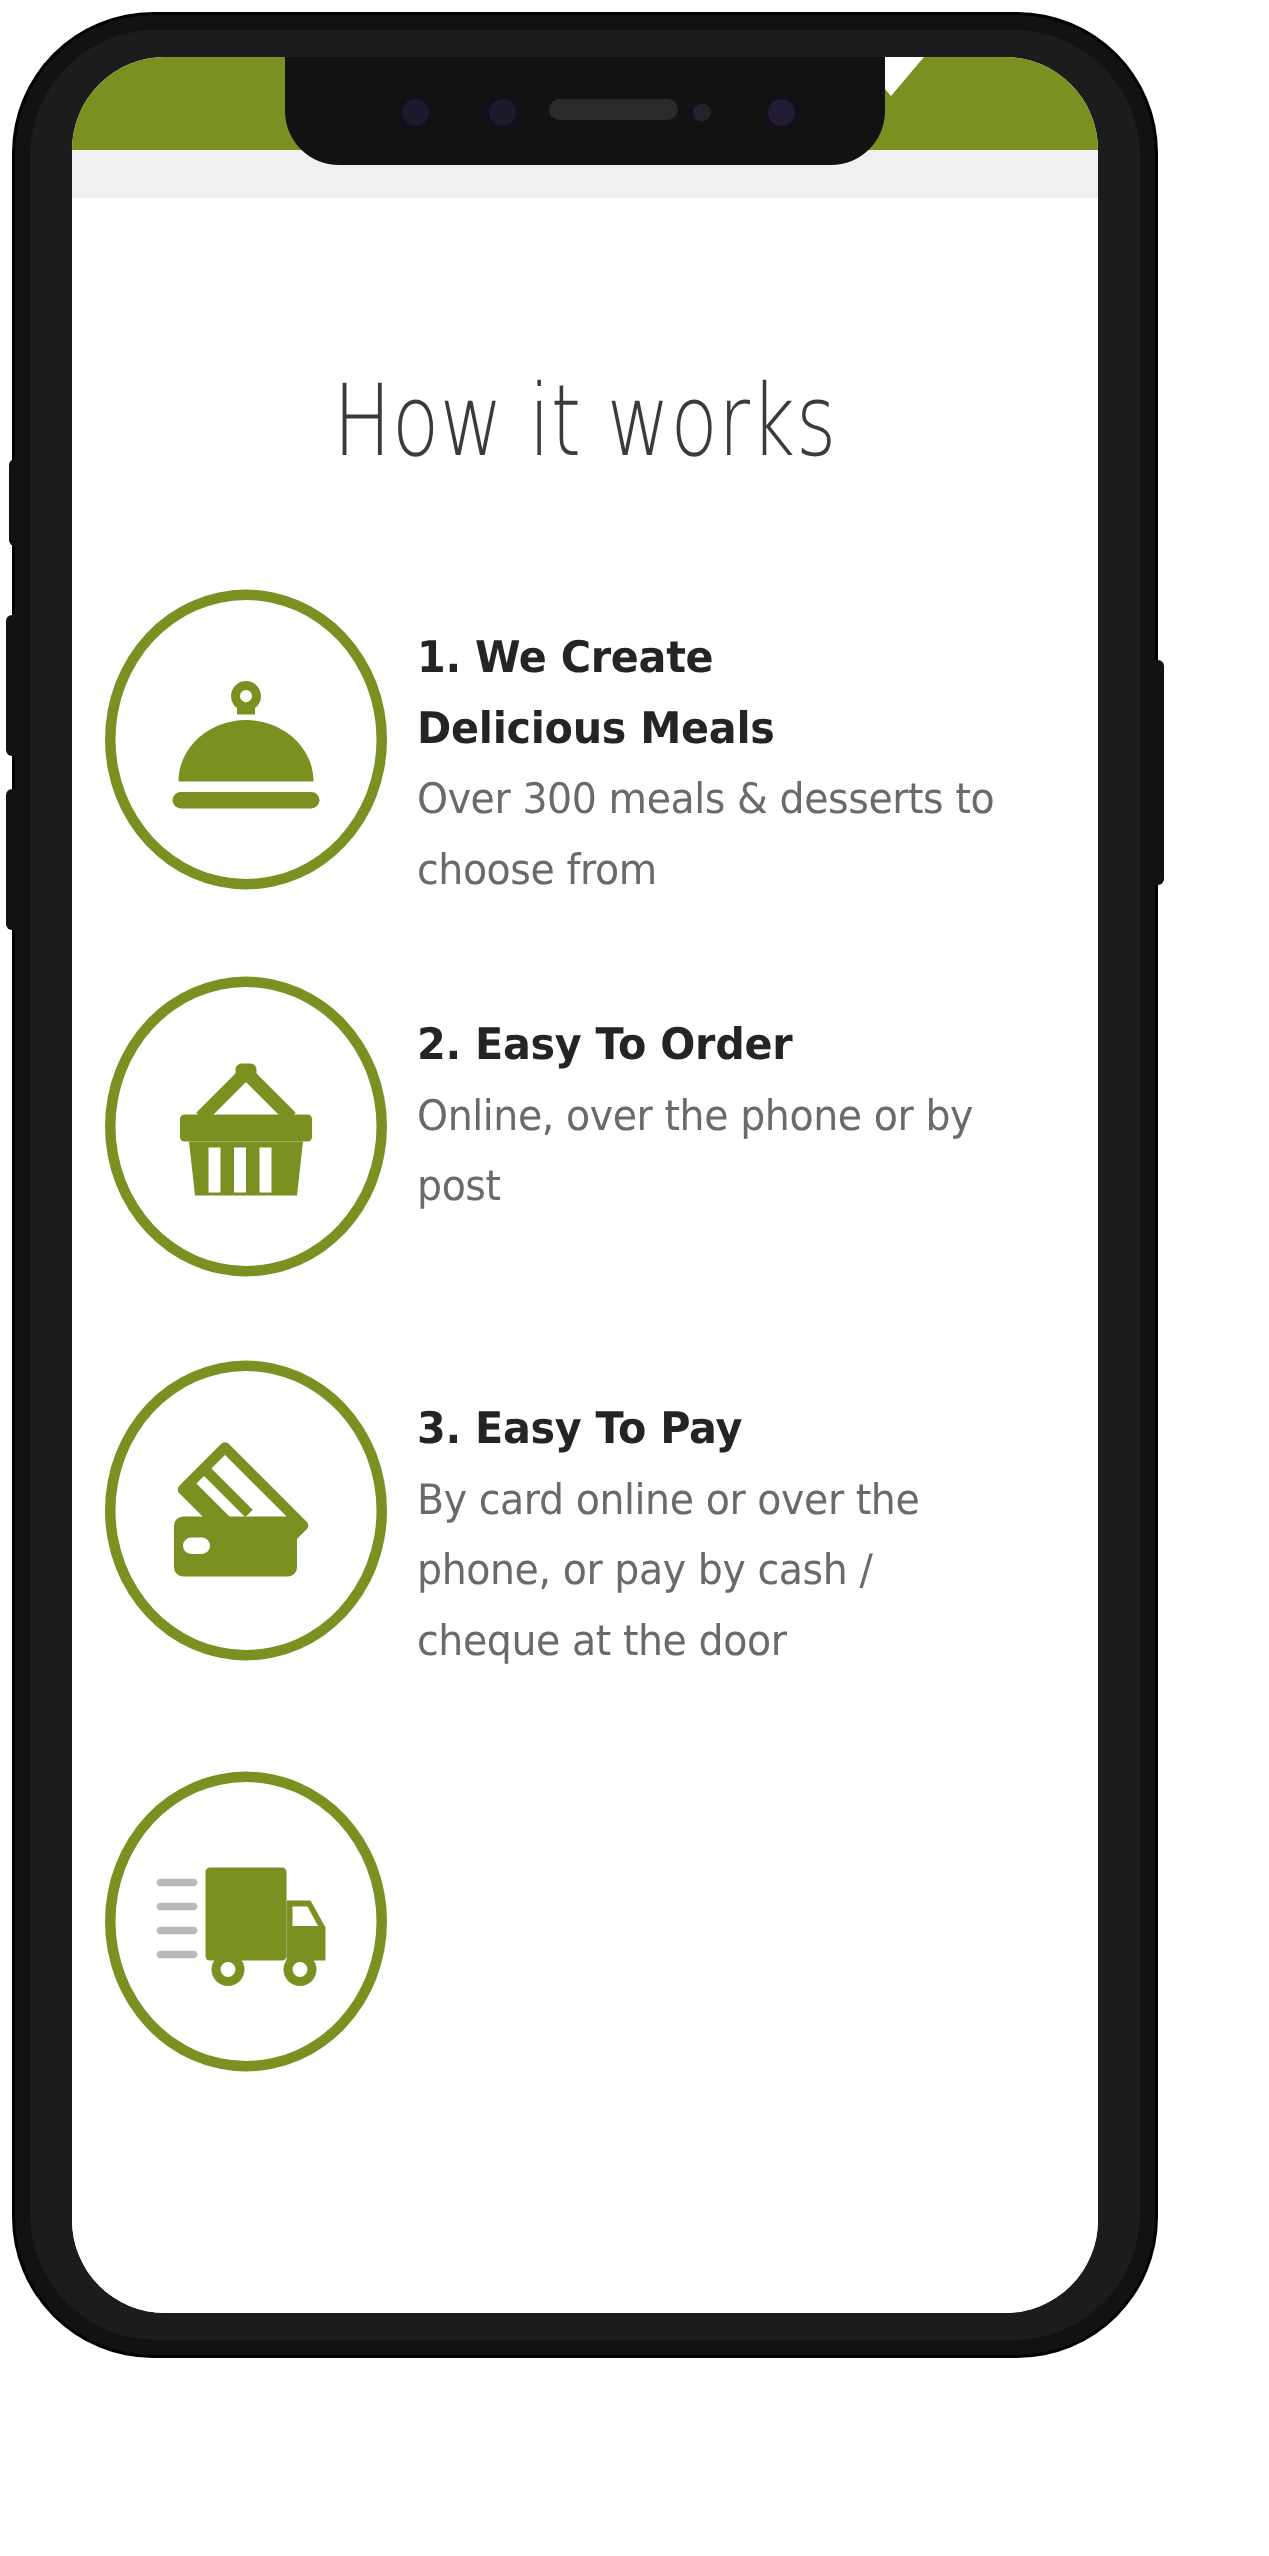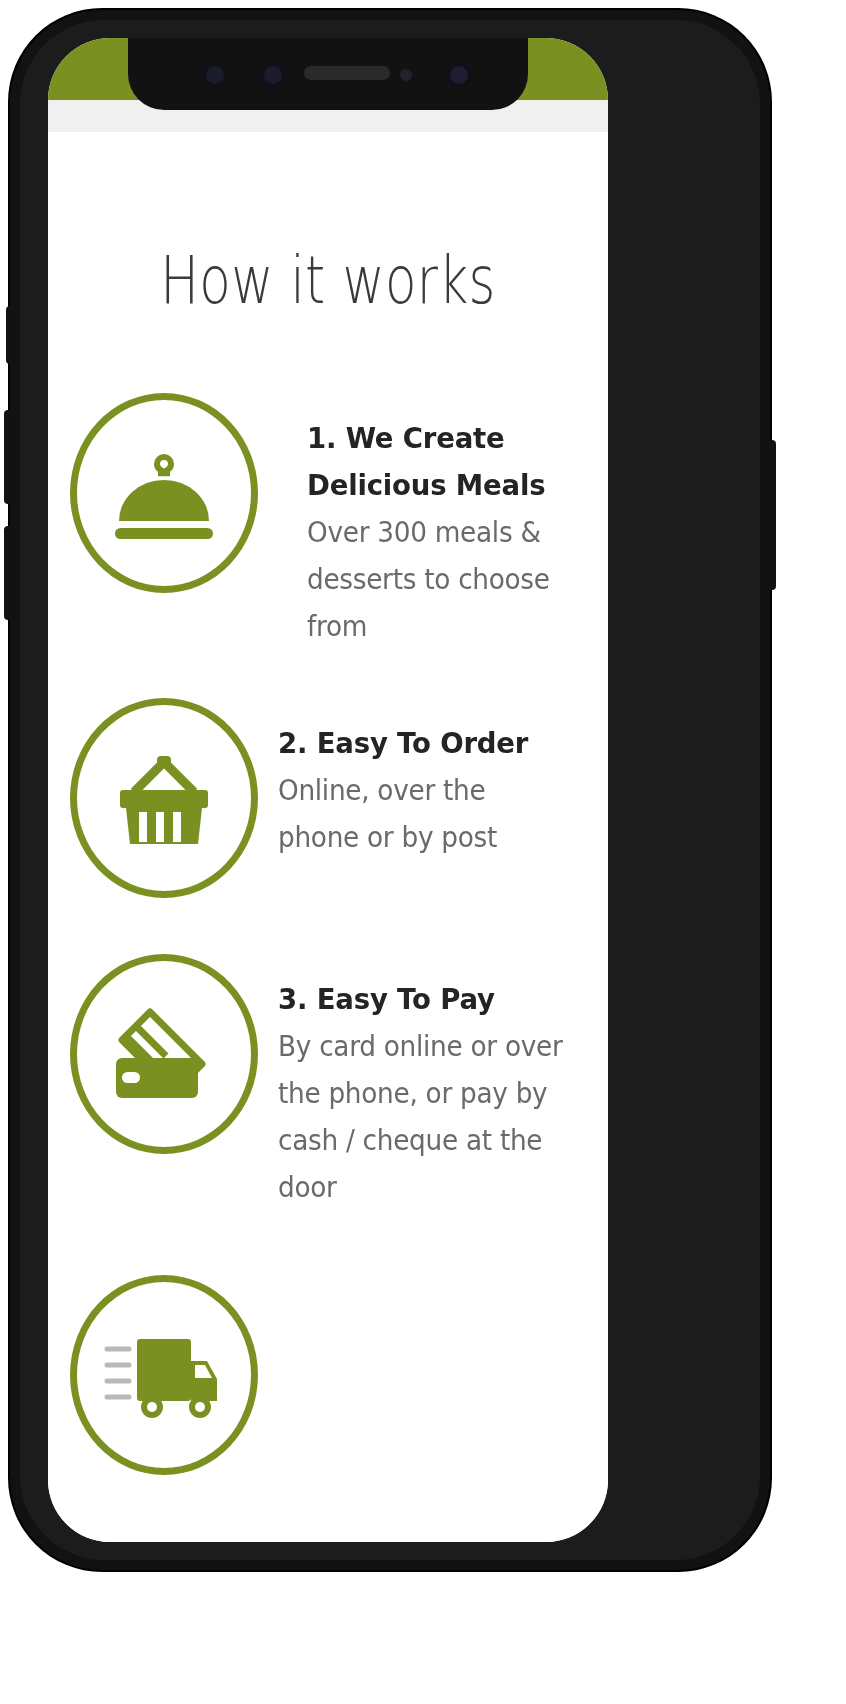--- a/index.html
+++ b/index.html
@@ -41,21 +41,21 @@
   }
   .btn-mute  { left: -4px;  top: 296px; width: 10px; height: 58px;  }
   .btn-vol-u { left: -6px;  top: 400px; width: 12px; height: 94px;  }
   .btn-vol-d { left: -6px;  top: 516px; width: 12px; height: 94px;  }
   .btn-power { right: -6px; top: 430px; width: 12px; height: 150px; }
 
   
   .screen {
     position: absolute;
     left: 38px; top: 28px;
-    width: 560px; height: 1504px;
+    width: 684px; height: 1504px;
     background: #ffffff;
     border-radius: 62px;
     overflow: hidden;
   }
 
   
   .status-bar {
     position: absolute;
     left: 0; top: 0;
     width: 100%; height: 62px;
@@ -132,21 +132,21 @@
     transform: scaleX(0.78);
   }
 
   .steps { margin-top: 74px; }
 
   .step {
     display: flex;
     align-items: flex-start;
     padding: 0 26px 0 22px;
   }
-  .step-1 { margin-bottom: 48px; gap: 29px; }
+  .step-1 { margin-bottom: 48px; }
   .step-2 { margin-bottom: 56px; }
   .step-3 { margin-bottom: 64px; }
 
   .icon-circle {
     flex: 0 0 auto;
     width: 188px; height: 200px;
     border: 7px solid #7a9122;
     border-radius: 50%;
     display: flex;
     align-items: center;

